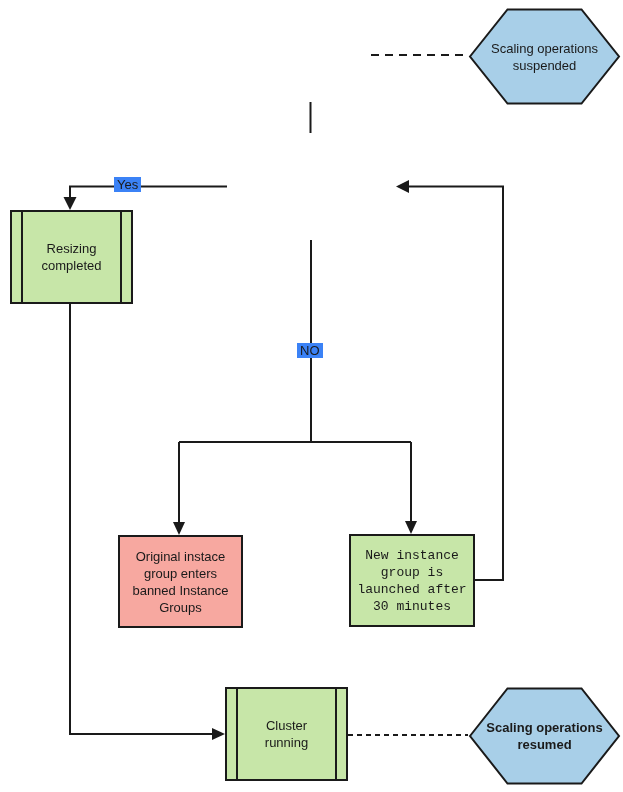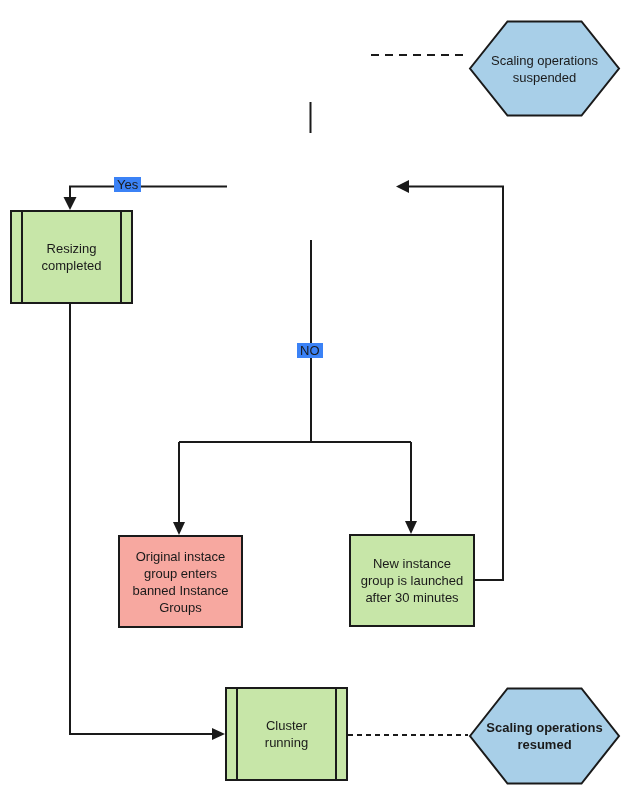--- a/index.html
+++ b/index.html
@@ -71,21 +71,21 @@
     <g class="arrowheads" fill="#1a1a1a">
       <polygon points="70,210 63.5,197 76.5,197"></polygon>
       <polygon points="396,186.5 409,180 409,193"></polygon>
       <polygon points="179,535 173,522 185,522"></polygon>
       <polygon points="411,534 405,521 417,521"></polygon>
       <polygon points="225,734 212,728 212,740"></polygon>
     </g>
   </svg>
 
 
-  <div class="node" style="left:468px; top:20px; width:153px; height:97px;">
+  <div class="node" style="left:468px; top:8px; width:153px; height:97px;">
     <svg width="153" height="97">
       <g class="shape-group" stroke="#1a1a1a">
         <polygon points="2,48.5 39.5,1.5 113.5,1.5 151,48.5 113.5,95.5 39.5,95.5" fill="#a8cfe8"></polygon>
       </g>
     </svg>
     <div class="label">Scaling operations suspended</div>
   </div>
 
 
   <div class="node predefined" style="left:10px; top:210px; width:123px; height:94px;">
@@ -101,21 +101,21 @@
 
   <div class="node" style="left:118px; top:535px; width:125px; height:93px;">
     <svg width="125" height="93">
       <g class="shape-group" stroke="#1a1a1a">
         <rect x="1" y="1" width="123" height="91" fill="#f7a8a0"></rect>
       </g>
     </svg>
     <div class="label">Original instace group enters banned Instance Groups</div>
   </div>
 
-  <div class="node" style="left:349px; top:534px; width:126px; height:93px;">
+  <div class="node" style="left:349px; top:534px; width:126px; height:93px;font-family:Liberation Mono, monospace;">
     <svg width="126" height="93">
       <g class="shape-group" stroke="#1a1a1a">
         <rect x="1" y="1" width="124" height="91" fill="#c7e6a8"></rect>
       </g>
     </svg>
     <div class="label">New instance group is launched after 30 minutes</div>
   </div>
 
   <div class="node predefined" style="left:225px; top:687px; width:123px; height:94px;">
     <svg width="123" height="94">

